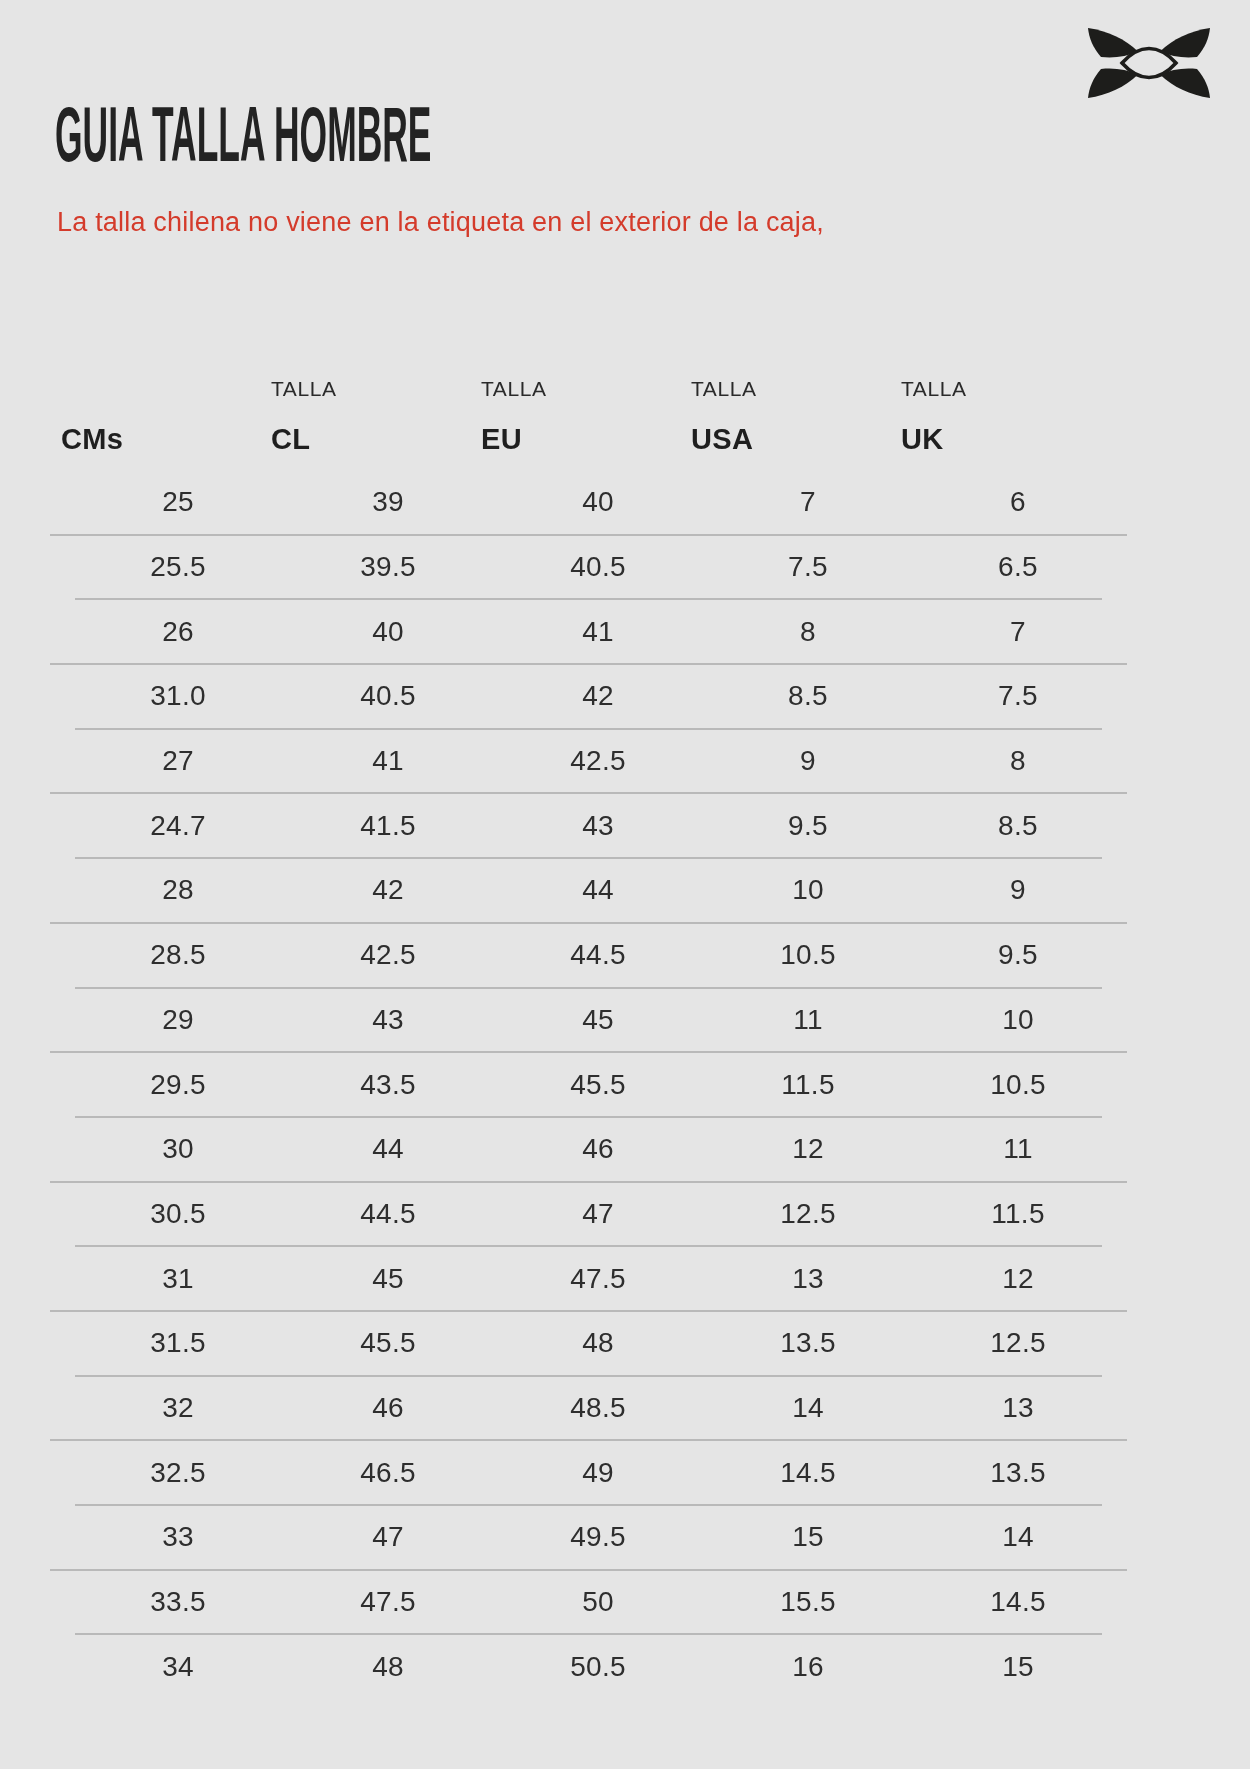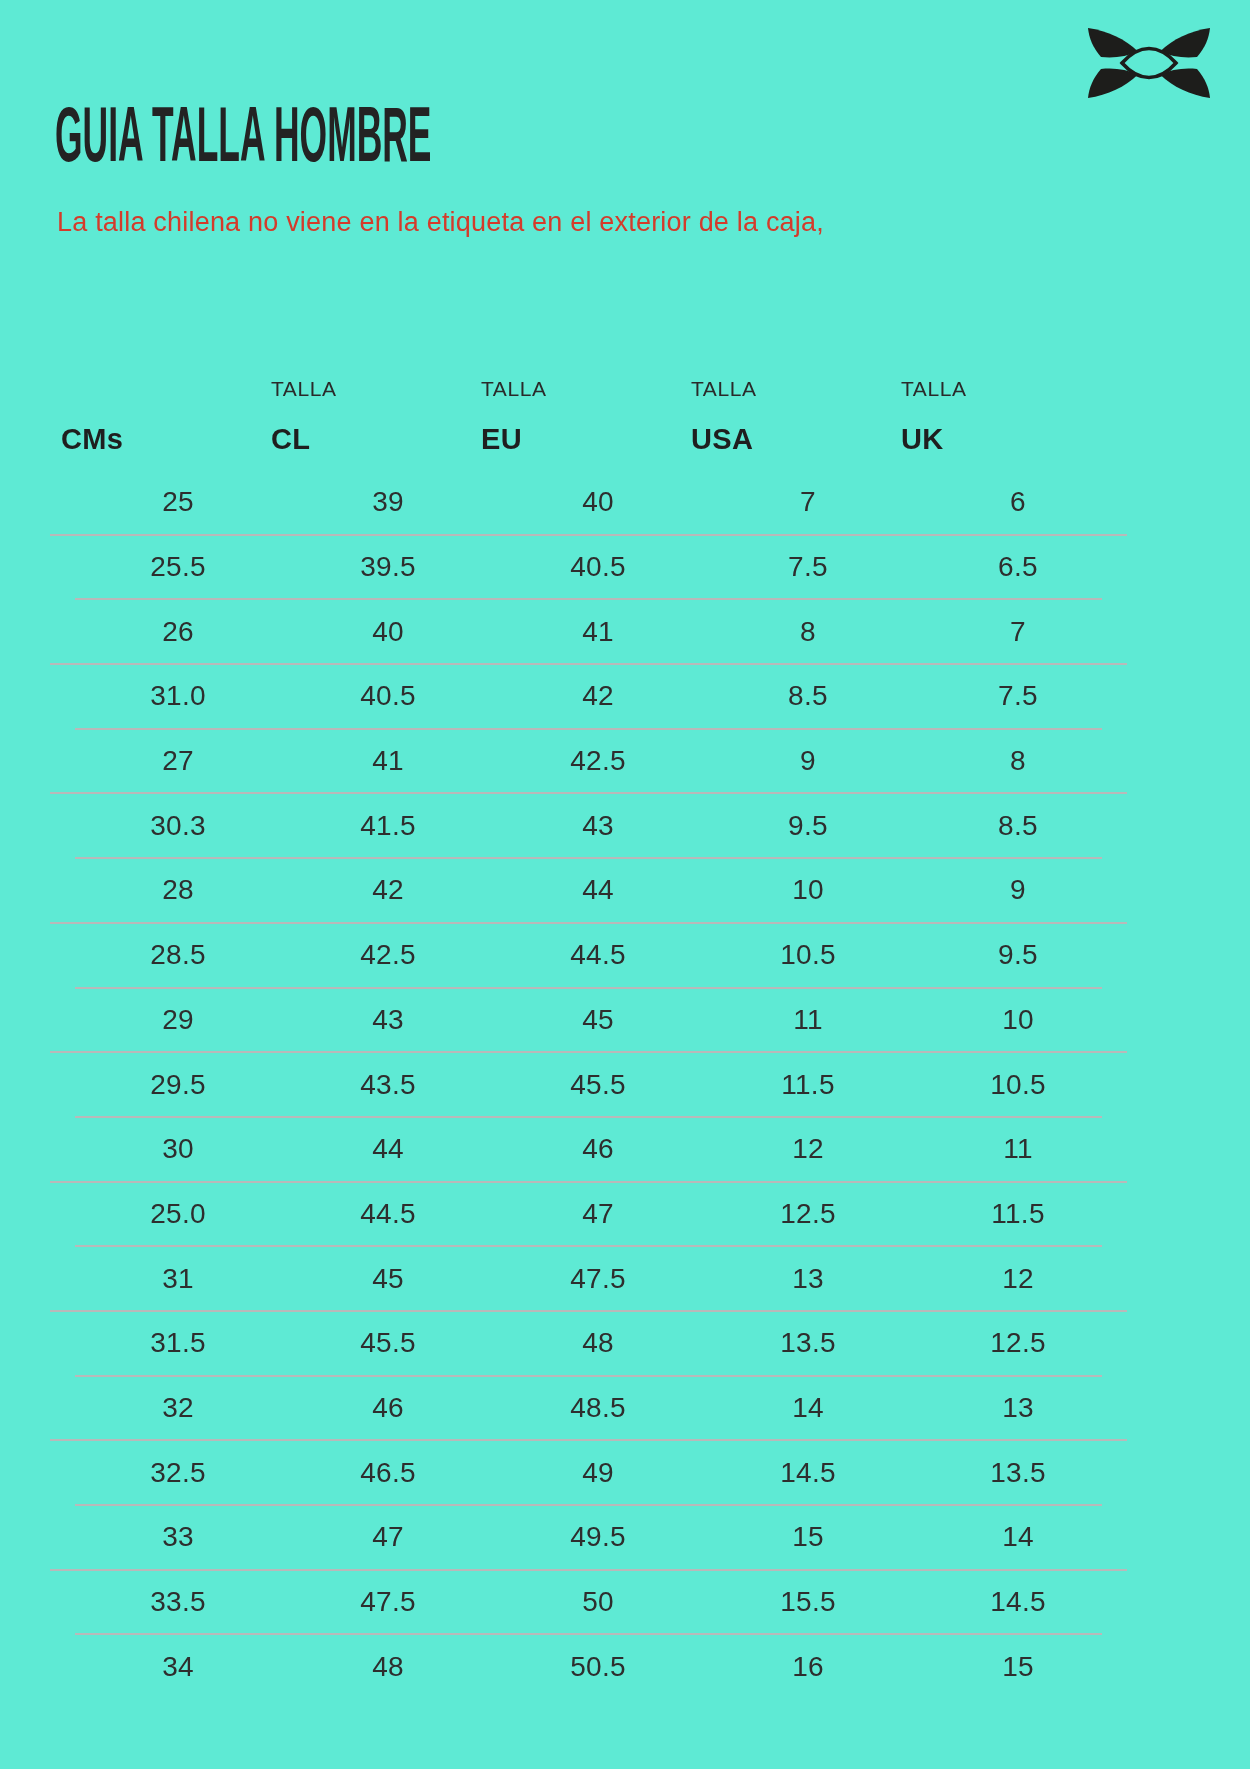--- a/index.html
+++ b/index.html
@@ -1,20 +1,20 @@
 <!DOCTYPE html>
 <html style="--logo-color: #1d1d1b;"><head>
 <meta charset="utf-8">
 <style>
   html,body{margin:0;padding:0;background:#ffffff;}
   .page{
     position:relative;
     width:1250px;
     height:1769px;
-    background:#5eead4;
+    background:#e5e5e5;
     font-family:"Liberation Sans","DejaVu Sans",sans-serif;
     color:#2d2d2d;
     overflow:hidden;
   }
   
   .logo{
     position:absolute;
     top:28px;
     right:38px;
     width:126px;
@@ -194,21 +194,21 @@
         </div>
         <div class="trow">
           <div class="tcell">27</div>
           <div class="tcell">41</div>
           <div class="tcell">42.5</div>
           <div class="tcell">9</div>
           <div class="tcell">8</div>
           <div class="sep long"></div>
         </div>
         <div class="trow">
-          <div class="tcell">30.3</div>
+          <div class="tcell">24.7</div>
           <div class="tcell">41.5</div>
           <div class="tcell">43</div>
           <div class="tcell">9.5</div>
           <div class="tcell">8.5</div>
           <div class="sep short"></div>
         </div>
         <div class="trow">
           <div class="tcell">28</div>
           <div class="tcell">42</div>
           <div class="tcell">44</div>
@@ -242,21 +242,21 @@
         </div>
         <div class="trow">
           <div class="tcell">30</div>
           <div class="tcell">44</div>
           <div class="tcell">46</div>
           <div class="tcell">12</div>
           <div class="tcell">11</div>
           <div class="sep long"></div>
         </div>
         <div class="trow">
-          <div class="tcell">25.0</div>
+          <div class="tcell">30.5</div>
           <div class="tcell">44.5</div>
           <div class="tcell">47</div>
           <div class="tcell">12.5</div>
           <div class="tcell">11.5</div>
           <div class="sep short"></div>
         </div>
         <div class="trow">
           <div class="tcell">31</div>
           <div class="tcell">45</div>
           <div class="tcell">47.5</div>

